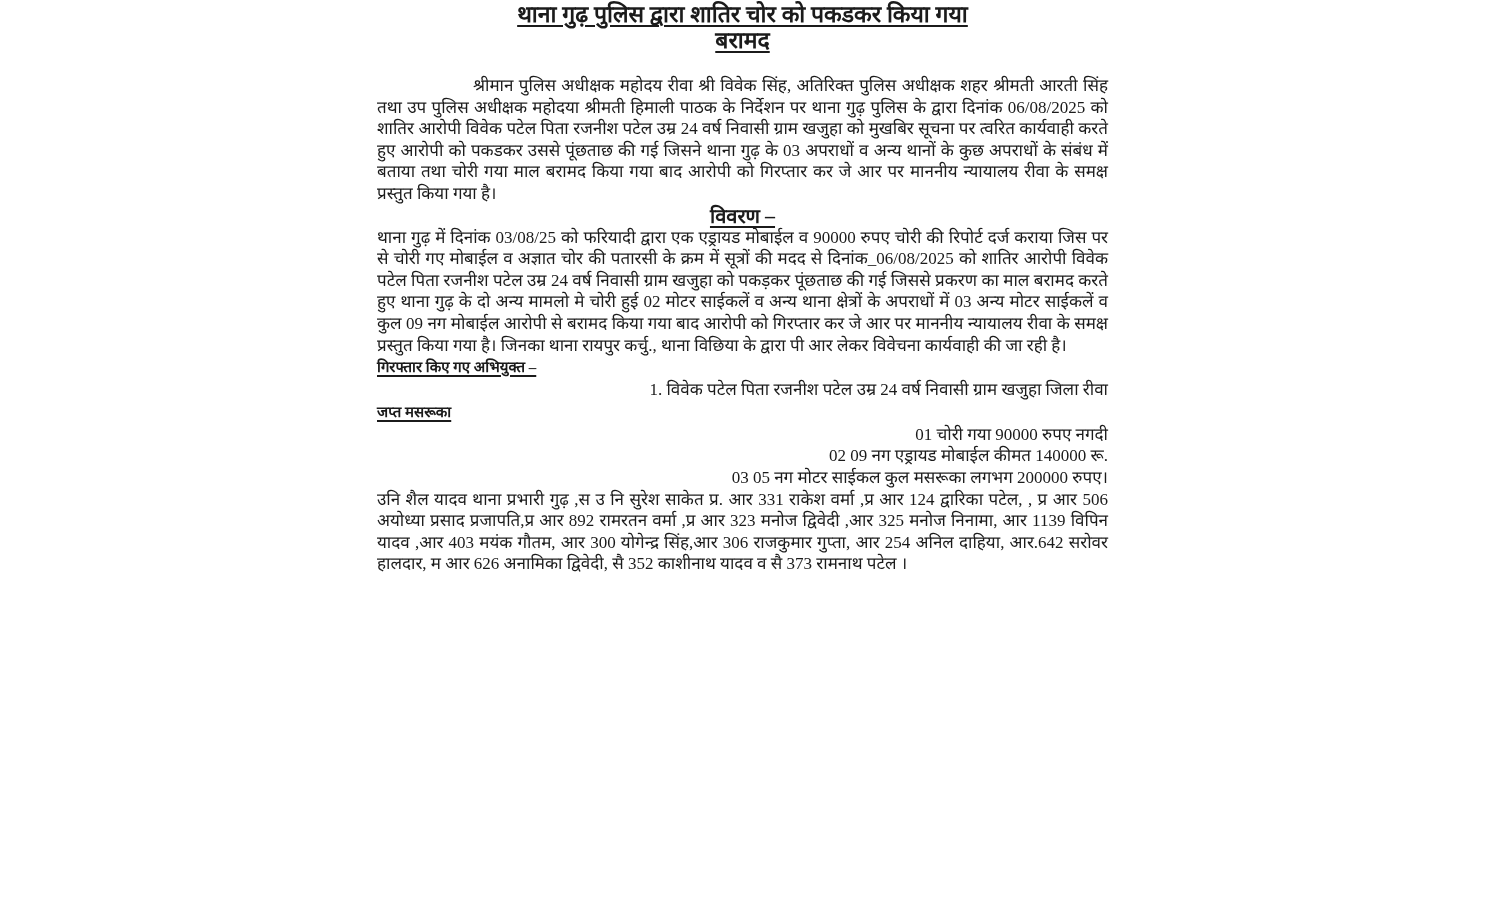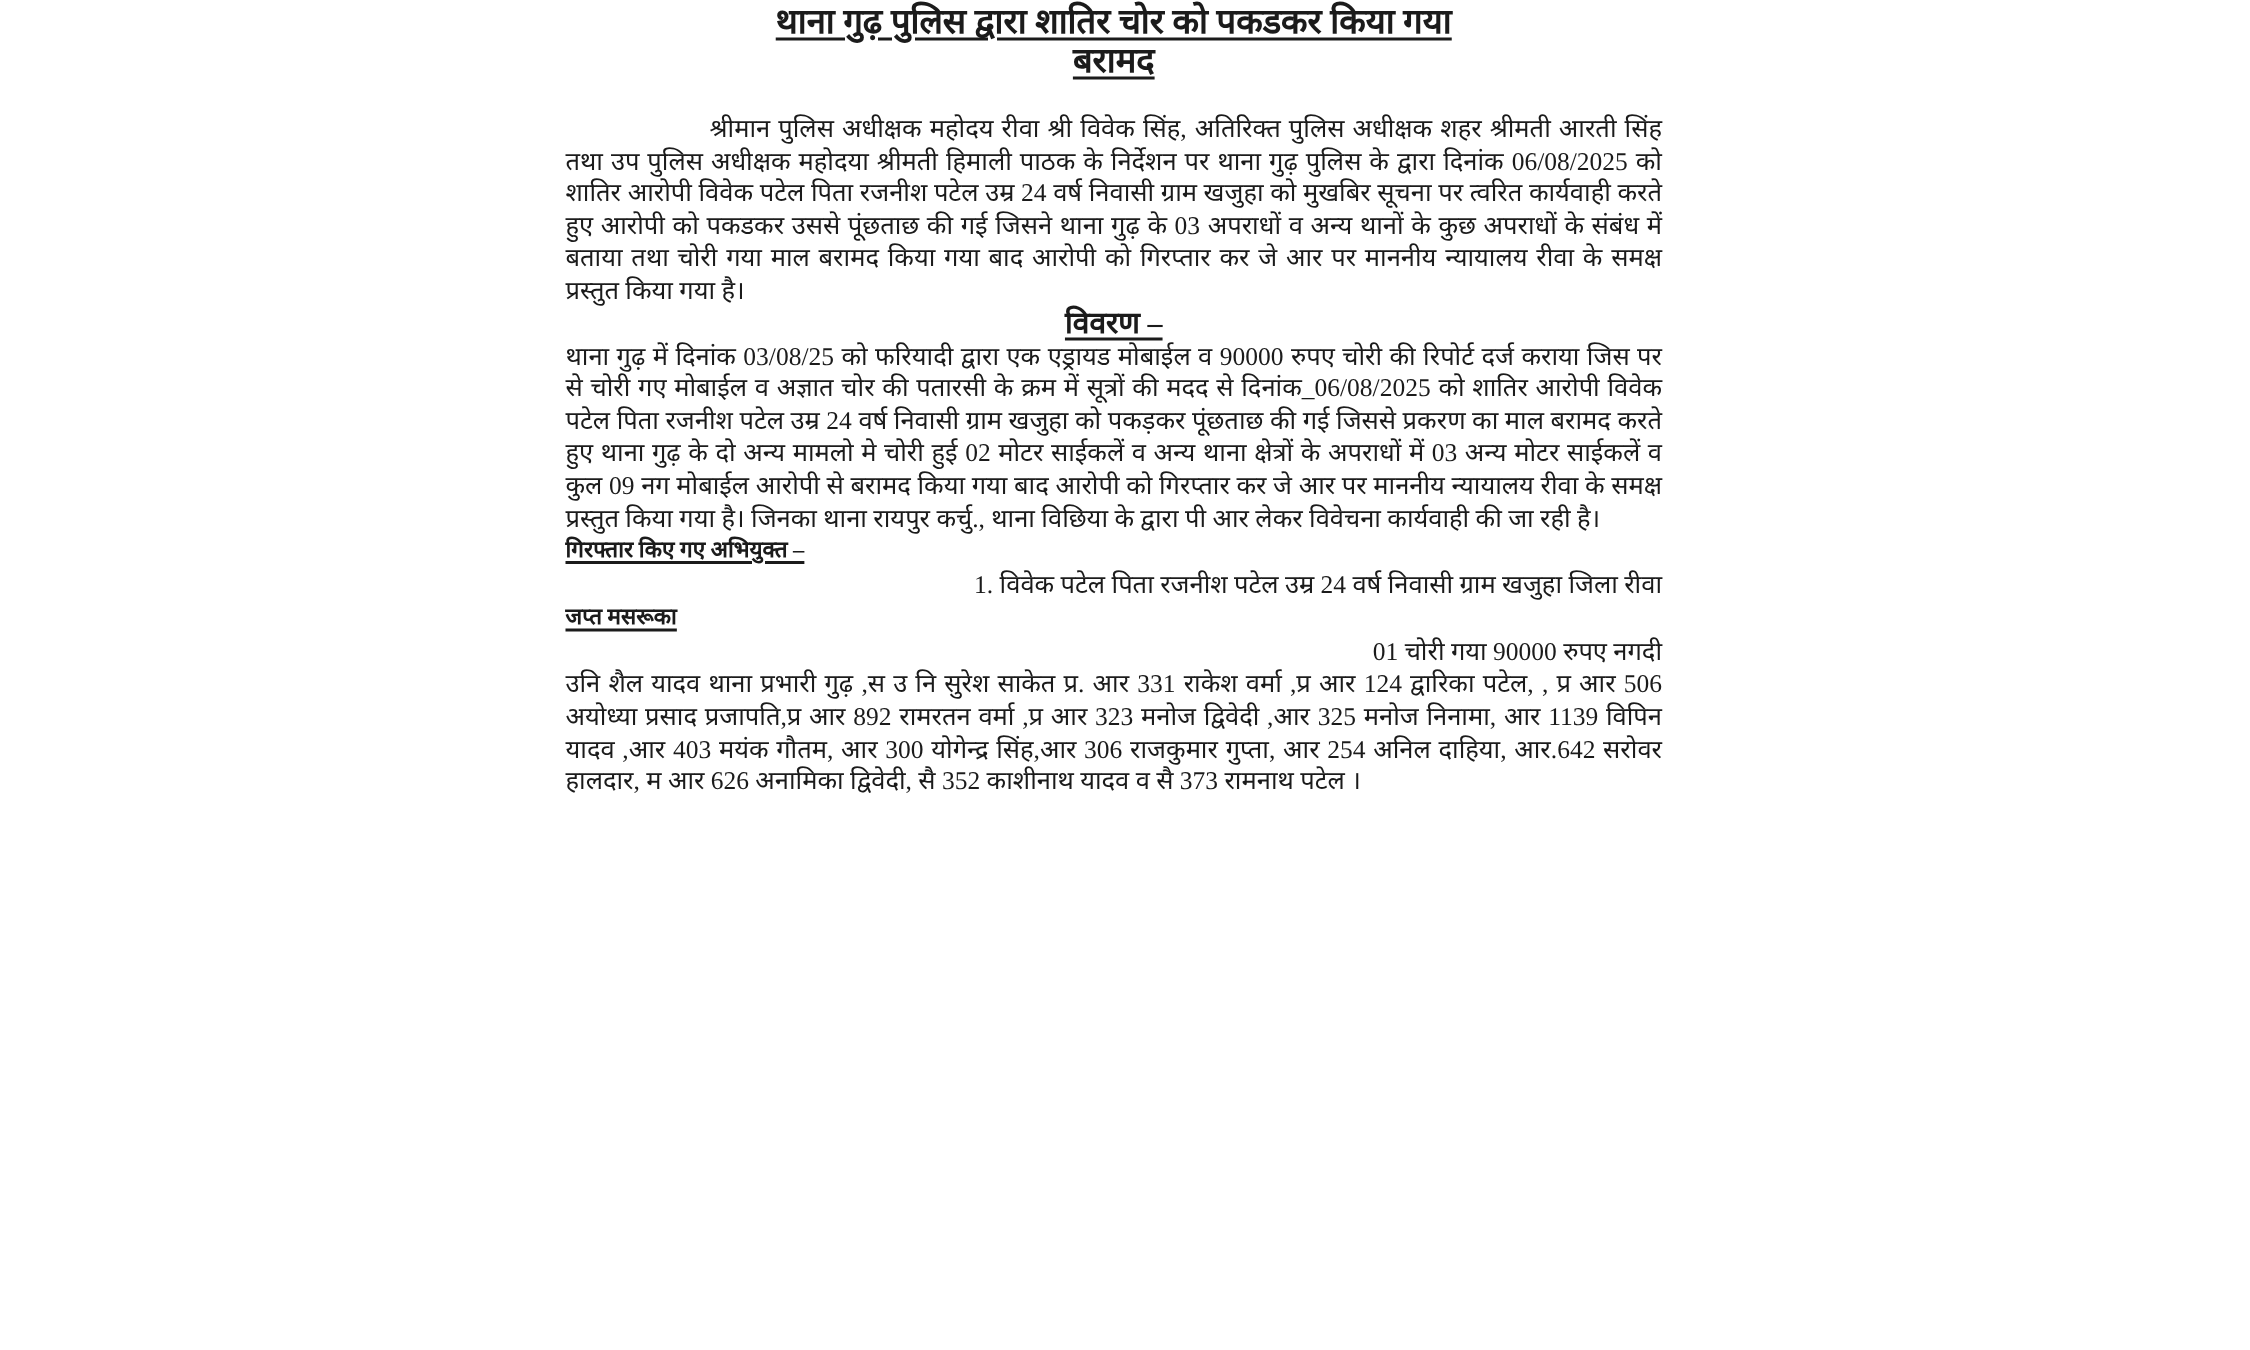--- a/index.html
+++ b/index.html
@@ -92,18 +92,20 @@
       <span class="underlined">गिरफ्तार किए गए अभियुक्त –</span>
     </div>
 
     <div class="body-text plain-line">1. विवेक पटेल पिता रजनीश पटेल उम्र 24 वर्ष निवासी ग्राम खजुहा जिला रीवा</div>
 
     <div class="h-left">
       <span class="underlined">जप्त मसरूका</span>
     </div>
 
     <div class="body-text plain-line">01 चोरी गया 90000 रुपए नगदी</div>
+    <div class="body-text plain-line">02 09 नग एड्रायड मोबाईल कीमत 140000 रू.</div>
+    <div class="body-text plain-line">03 05 नग मोटर साईकल  कुल मसरूका लगभग 200000 रुपए।</div>
 
 
     <div class="body-text p-team">उनि शैल यादव थाना प्रभारी गुढ़ ,स उ नि सुरेश साकेत प्र. आर 331 राकेश वर्मा ,प्र आर 124 द्वारिका पटेल, , प्र आर 506 अयोध्या प्रसाद प्रजापति,प्र आर 892 रामरतन वर्मा ,प्र आर 323 मनोज द्विवेदी ,आर 325 मनोज निनामा, आर 1139 विपिन यादव ,आर 403 मयंक गौतम, आर 300 योगेन्द्र सिंह,आर 306 राजकुमार गुप्ता, आर 254 अनिल दाहिया, आर.642 सरोवर हालदार, म आर 626 अनामिका द्विवेदी, सै 352 काशीनाथ यादव व सै 373 रामनाथ पटेल ।</div>
 
   </div>
 </div>
 
 </body></html>

